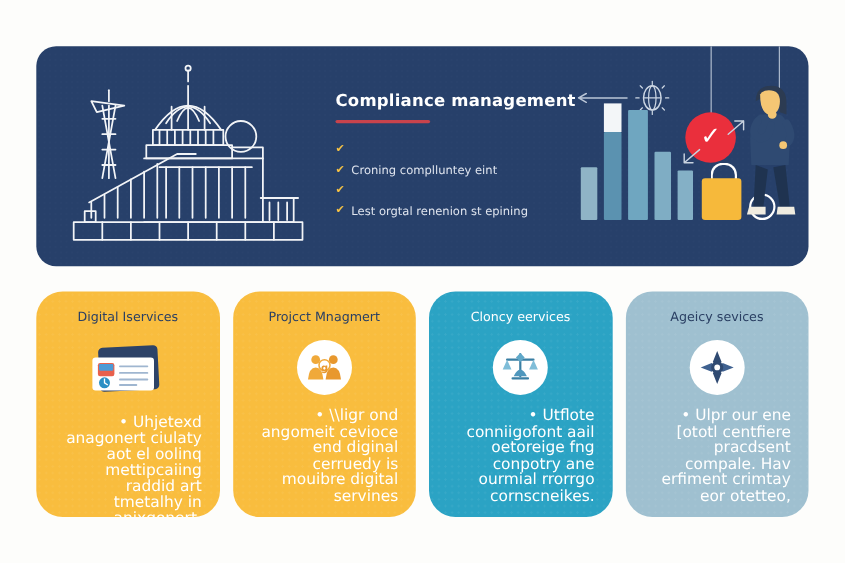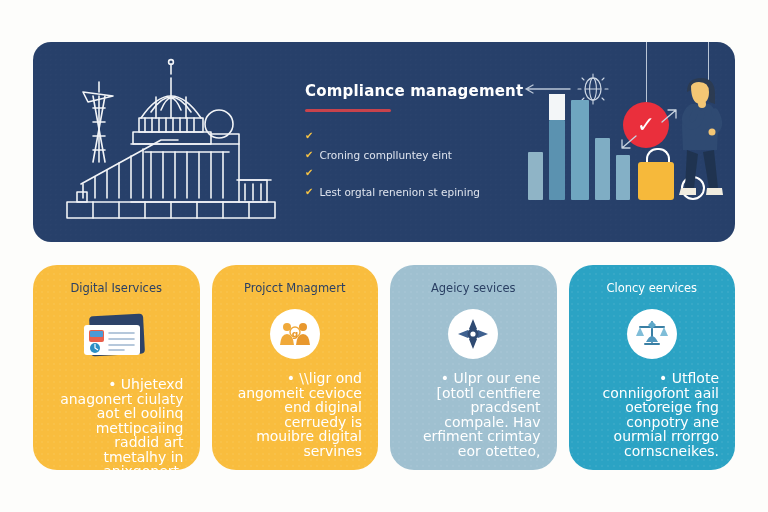--- a/index.html
+++ b/index.html
@@ -444,51 +444,51 @@
             <circle cx="25" cy="8" r="4" fill="#e8982e"></circle>
             <path d="M18 26 Q19 15 25 15 Q31 15 32 26 Z" fill="#e8982e"></path>
             <circle cx="17" cy="13" r="5" fill="#ffffff" stroke="#f0a93a" stroke-width="1.4"></circle>
             <text x="17" y="18" font-size="9" font-family="DejaVu Sans, sans-serif" text-anchor="middle" fill="#e8982e" font-weight="bold">g</text>
           </svg>
         </div>
       </div>
       <p class="card-body t-white">• \\ligr ond angomeit cevioce end diginal cerruedy is mouibre digital servines</p>
     </div>
 
-    <div class="card c-steel">
-      <div class="card-noise"></div>
-      <h2 class="card-title t-navy">Ageicy sevices</h2>
-      <div class="card-icon">
-        <div class="icon-circle">
-          <svg viewBox="0 0 34 34" width="34" height="34">
-            <path d="M17 2 L21 12 L17 16 L13 12 Z" fill="#2f4a72"></path>
-            <path d="M17 32 L13 22 L17 18 L21 22 Z" fill="#2f4a72"></path>
-            <path d="M2 17 L12 13 L16 17 L12 21 Z" fill="#3f6190"></path>
-            <path d="M32 17 L22 21 L18 17 L22 13 Z" fill="#3f6190"></path>
-            <circle cx="17" cy="17" r="5.5" fill="#2f4a72"></circle>
-            <circle cx="17" cy="17" r="2.6" fill="#ffffff"></circle>
-          </svg>
-        </div>
-      </div>
-      <p class="card-body t-white">• Ulpr our ene [ototl centfiere pracdsent compale. Hav erfiment crimtay eor otetteo,</p>
-    </div>
-
     <div class="card c-cyan">
       <div class="card-noise"></div>
       <h2 class="card-title t-white">Cloncy eervices</h2>
       <div class="card-icon">
         <div class="icon-circle">
           <svg viewBox="0 0 34 32" width="34" height="32">
             <path d="M17 4 L17 24" stroke="#3a7fa4" stroke-width="2" stroke-linecap="round"></path>
             <path d="M5 9 L29 9" stroke="#3a7fa4" stroke-width="2" stroke-linecap="round"></path>
             <path d="M17 3 L13 7 L17 11 L21 7 Z" fill="#5fa8c9"></path>
             <path d="M5 9 L1 18 L9 18 Z" fill="#7fbdd8"></path>
             <path d="M29 9 L25 18 L33 18 Z" fill="#7fbdd8"></path>
             <path d="M10 26 L24 26" stroke="#3a7fa4" stroke-width="2" stroke-linecap="round"></path>
             <path d="M11 24 Q17 12 23 24 Z" fill="#4f97bd"></path>
           </svg>
         </div>
       </div>
       <p class="card-body t-white">• Utflote conniigofont aail oetoreige fng conpotry ane ourmial rrorrgo cornscneikes.</p>
     </div>
 
+    <div class="card c-steel">
+      <div class="card-noise"></div>
+      <h2 class="card-title t-navy">Ageicy sevices</h2>
+      <div class="card-icon">
+        <div class="icon-circle">
+          <svg viewBox="0 0 34 34" width="34" height="34">
+            <path d="M17 2 L21 12 L17 16 L13 12 Z" fill="#2f4a72"></path>
+            <path d="M17 32 L13 22 L17 18 L21 22 Z" fill="#2f4a72"></path>
+            <path d="M2 17 L12 13 L16 17 L12 21 Z" fill="#3f6190"></path>
+            <path d="M32 17 L22 21 L18 17 L22 13 Z" fill="#3f6190"></path>
+            <circle cx="17" cy="17" r="5.5" fill="#2f4a72"></circle>
+            <circle cx="17" cy="17" r="2.6" fill="#ffffff"></circle>
+          </svg>
+        </div>
+      </div>
+      <p class="card-body t-white">• Ulpr our ene [ototl centfiere pracdsent compale. Hav erfiment crimtay eor otetteo,</p>
+    </div>
+
   </div>
 </div>
 
 </body></html>

